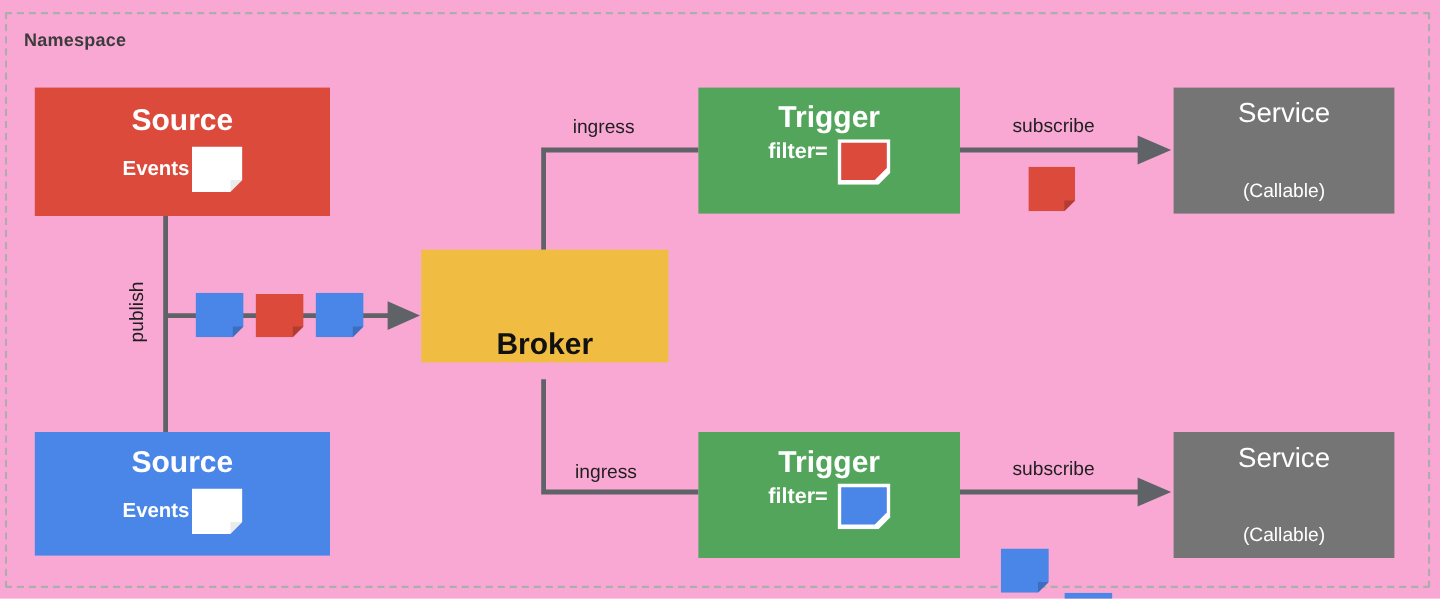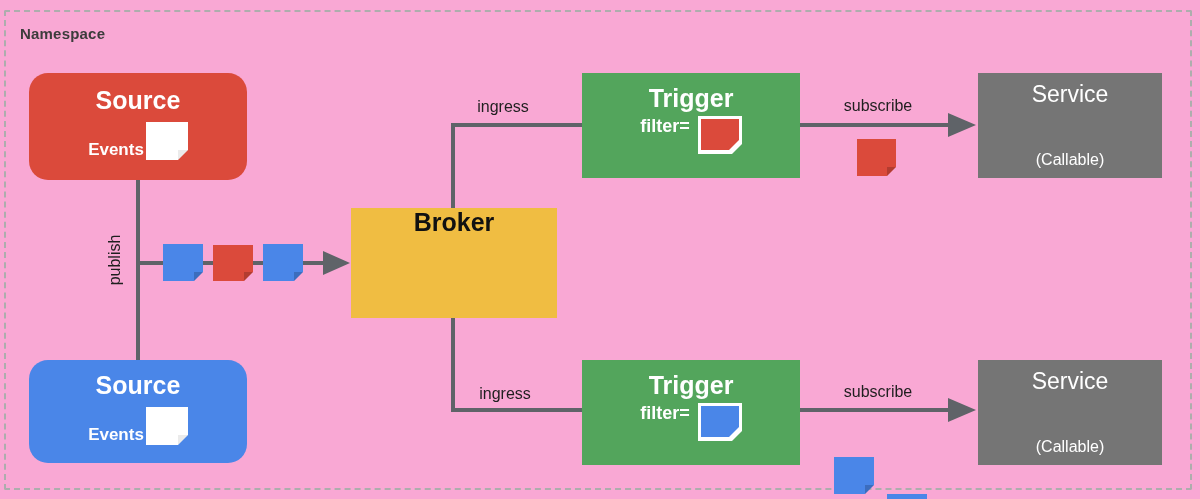--- a/index.html
+++ b/index.html
@@ -24,27 +24,27 @@
   .arrow{fill:var(--c-line);}
 
   .node{position:absolute; display:flex; flex-direction:column; align-items:center; box-sizing:border-box;}
   .bg-red{background:var(--c-red);}
   .bg-blue{background:var(--c-blue);}
   .bg-green{background:var(--c-green);}
   .bg-yellow{background:var(--c-yellow);}
   .bg-gray{background:var(--c-gray);}
 
   .node-title{color:#fff; font-weight:bold; font-size:25px;}
-  .source{left:29px; width:218px; height:107px; padding-top:13px;border-radius:19px;}
+  .source{left:29px; width:246px; height:107px; padding-top:13px;}
   .source-top{top:73px;}
   .source-bottom{top:360px; height:103px; padding-top:11px;}
-  .events-row{display:flex; align-items:flex-end; gap:2px; margin-top:7px;}
+  .events-row{display:flex; align-items:center; gap:2px; margin-top:7px;}
   .events-label{color:#fff; font-weight:bold; font-size:17px;}
 
-  .broker{left:351px; top:208px; width:206px; height:110px; justify-content:flex-start;}
+  .broker{left:351px; top:208px; width:206px; height:94px; justify-content:flex-end;}
   .broker-title{color:#111; font-weight:bold; font-size:25px;}
 
   .trigger{left:582px; width:218px; height:105px; padding-top:11px;}
   .trigger-top{top:73px;}
   .trigger-bottom{top:360px;}
   .filter-row{display:flex; align-items:flex-start; gap:8px; margin-top:3px;}
   .filter-label{color:#fff; font-weight:bold; font-size:18px;}
 
   .service{left:978px; width:184px; height:105px; justify-content:center;}
   .service-top{top:73px;}

